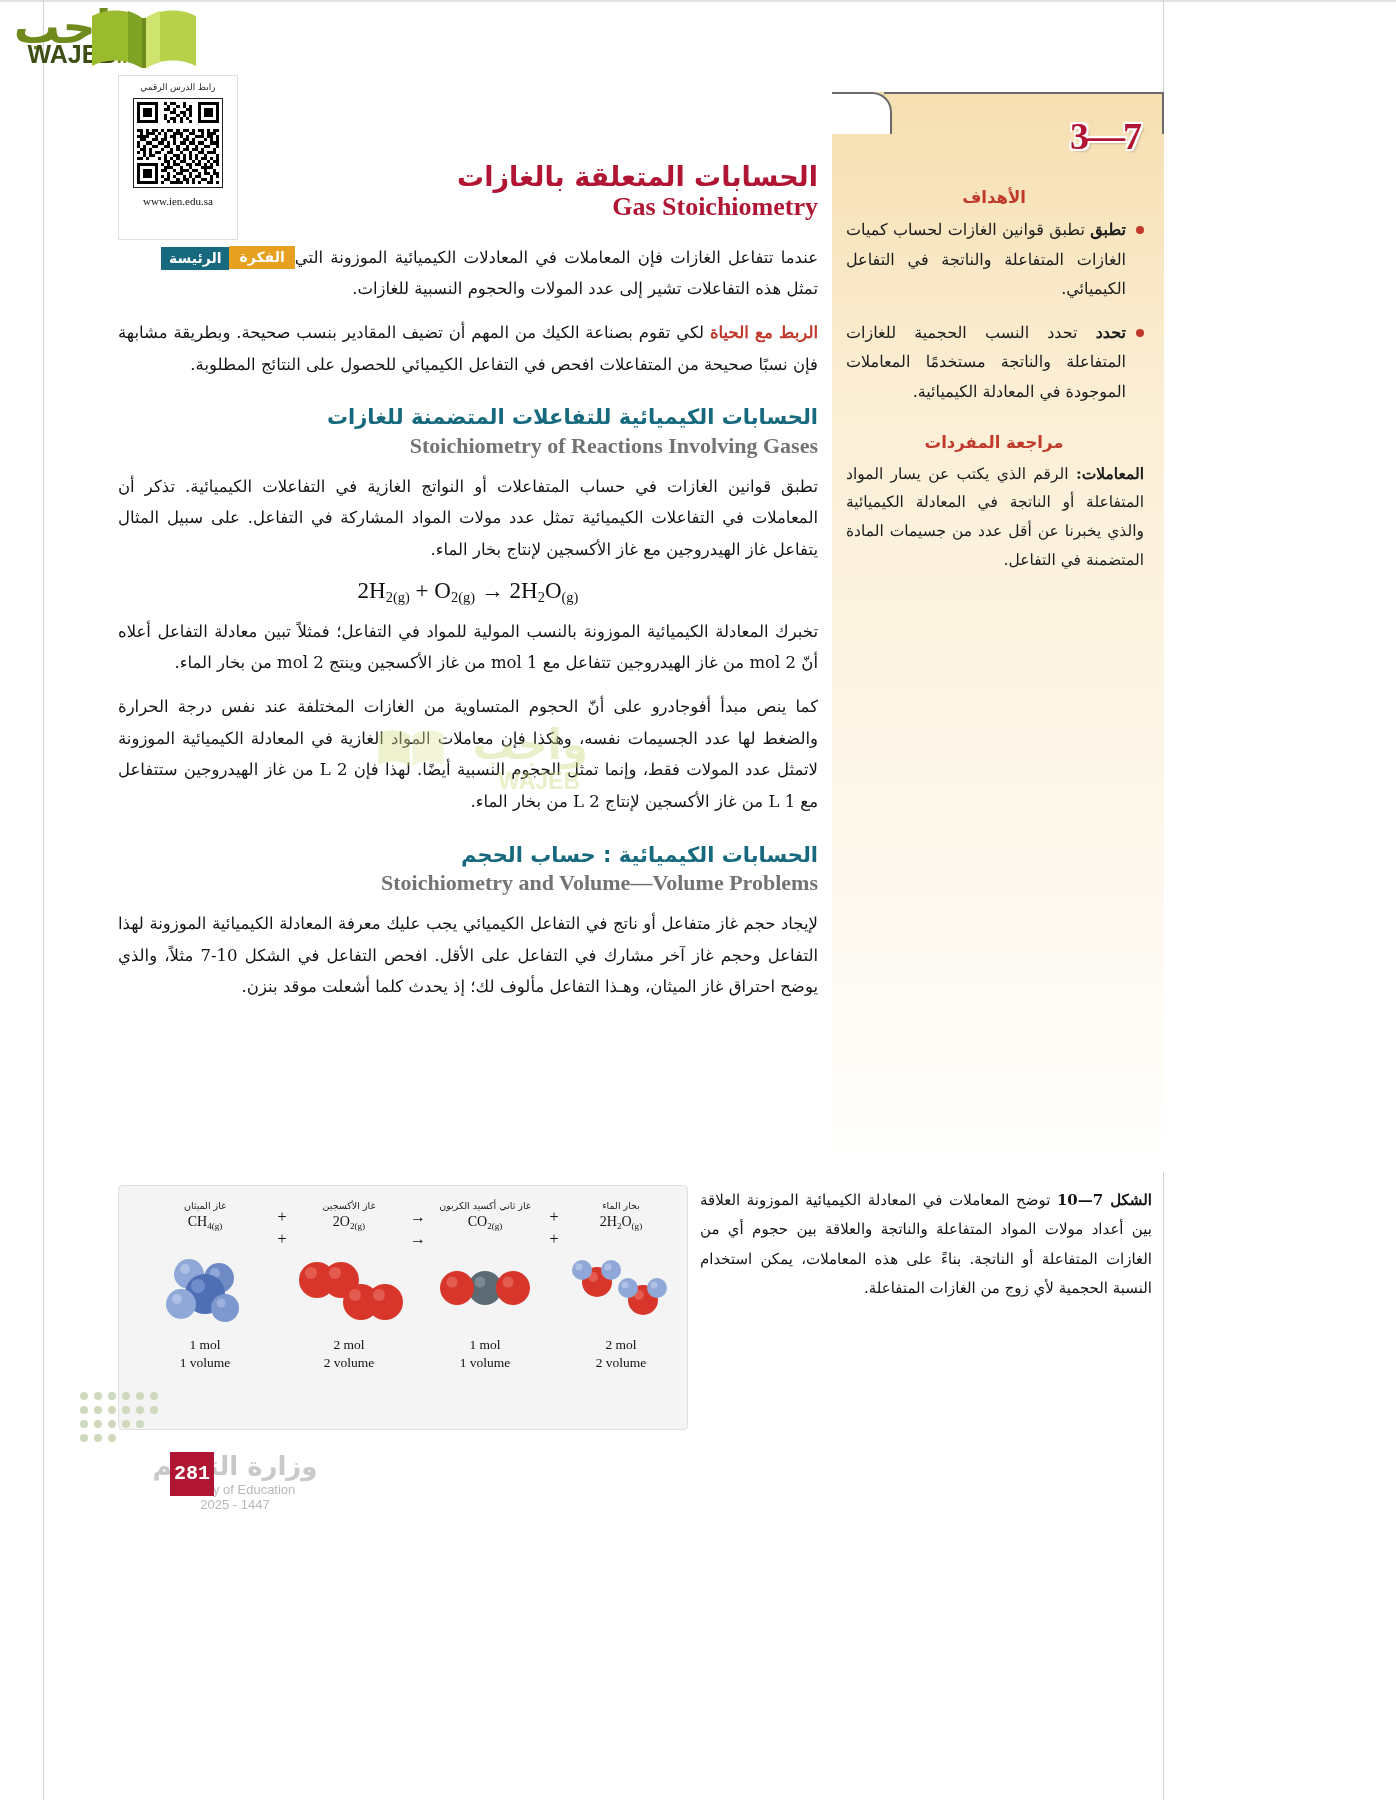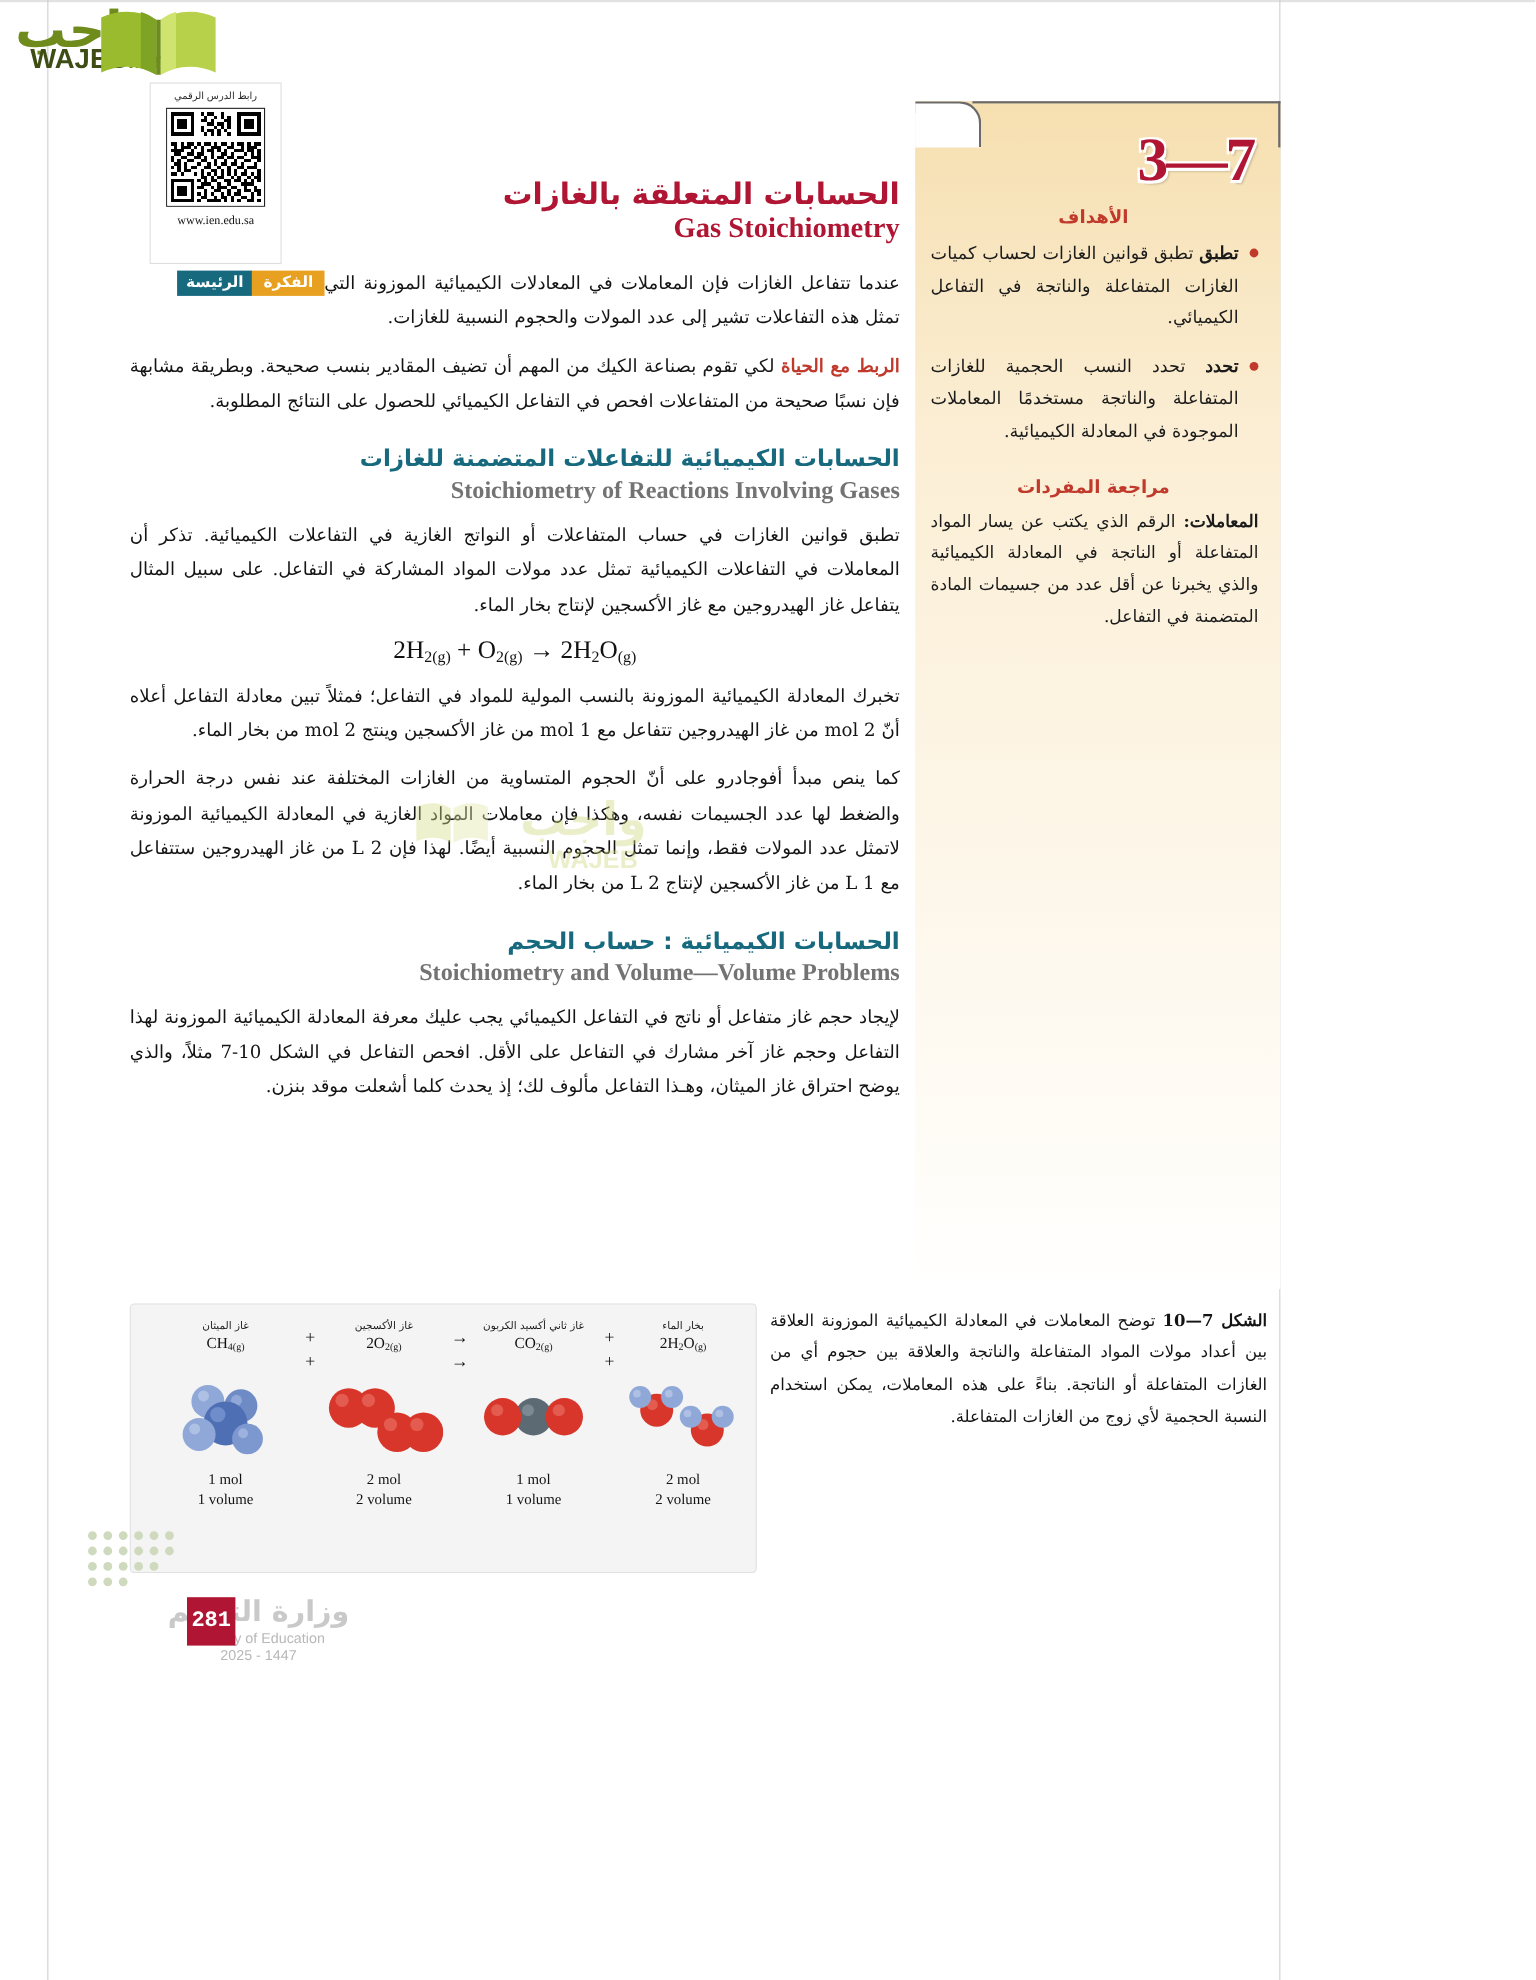--- a/index.html
+++ b/index.html
@@ -32,21 +32,21 @@
   #logo .wajeb-en {
     position:absolute; right:96px; top:36px;
     font-family:"Liberation Sans", sans-serif;
     font-size:25px; font-weight:bold; color:#3d4d14; direction:ltr;
   }
   #logo .wajeb-en .net { color:#6e8b1c; font-size:20px; }
   #logo .book { position:absolute; left:80px; top:2px; }
 
   
   #qr-panel {
-    position:absolute; left:136px; top:75px;
+    position:absolute; left:118px; top:75px;
     width:120px; height:165px;
     background:#ffffff; border:1px solid #dedede;
     text-align:center;
   }
   #qr-panel .qr-title {
     font-family:"Liberation Sans", sans-serif;
     font-size:9px; color:#2a2a2a; margin-top:6px; letter-spacing:0;
   }
   #qr-panel .qr-box {
     width:90px; height:90px; margin:6px auto 0;
@@ -77,21 +77,21 @@
     background:#6a6a6a;
   }
   .sidebar-rightedge {
     position:absolute; left:1162px; top:92px; width:2px; height:42px; background:#6a6a6a;
   }
 
   
   #section-number {
     position:absolute; right:24px; top:22px;
     font-family:"Liberation Serif", serif;
-    font-weight:bold; font-size:56px;
+    font-weight:bold; font-size:38px;
     color:#b01633;
     letter-spacing:-2px;
     text-shadow:
       2px 2px 0 #ffffff, -2px 2px 0 #ffffff,
       2px -2px 0 #ffffff, -2px -2px 0 #ffffff,
       3px 3px 2px rgba(0,0,0,.18);
     direction:ltr;
     margin-left:22px;
   }
 

